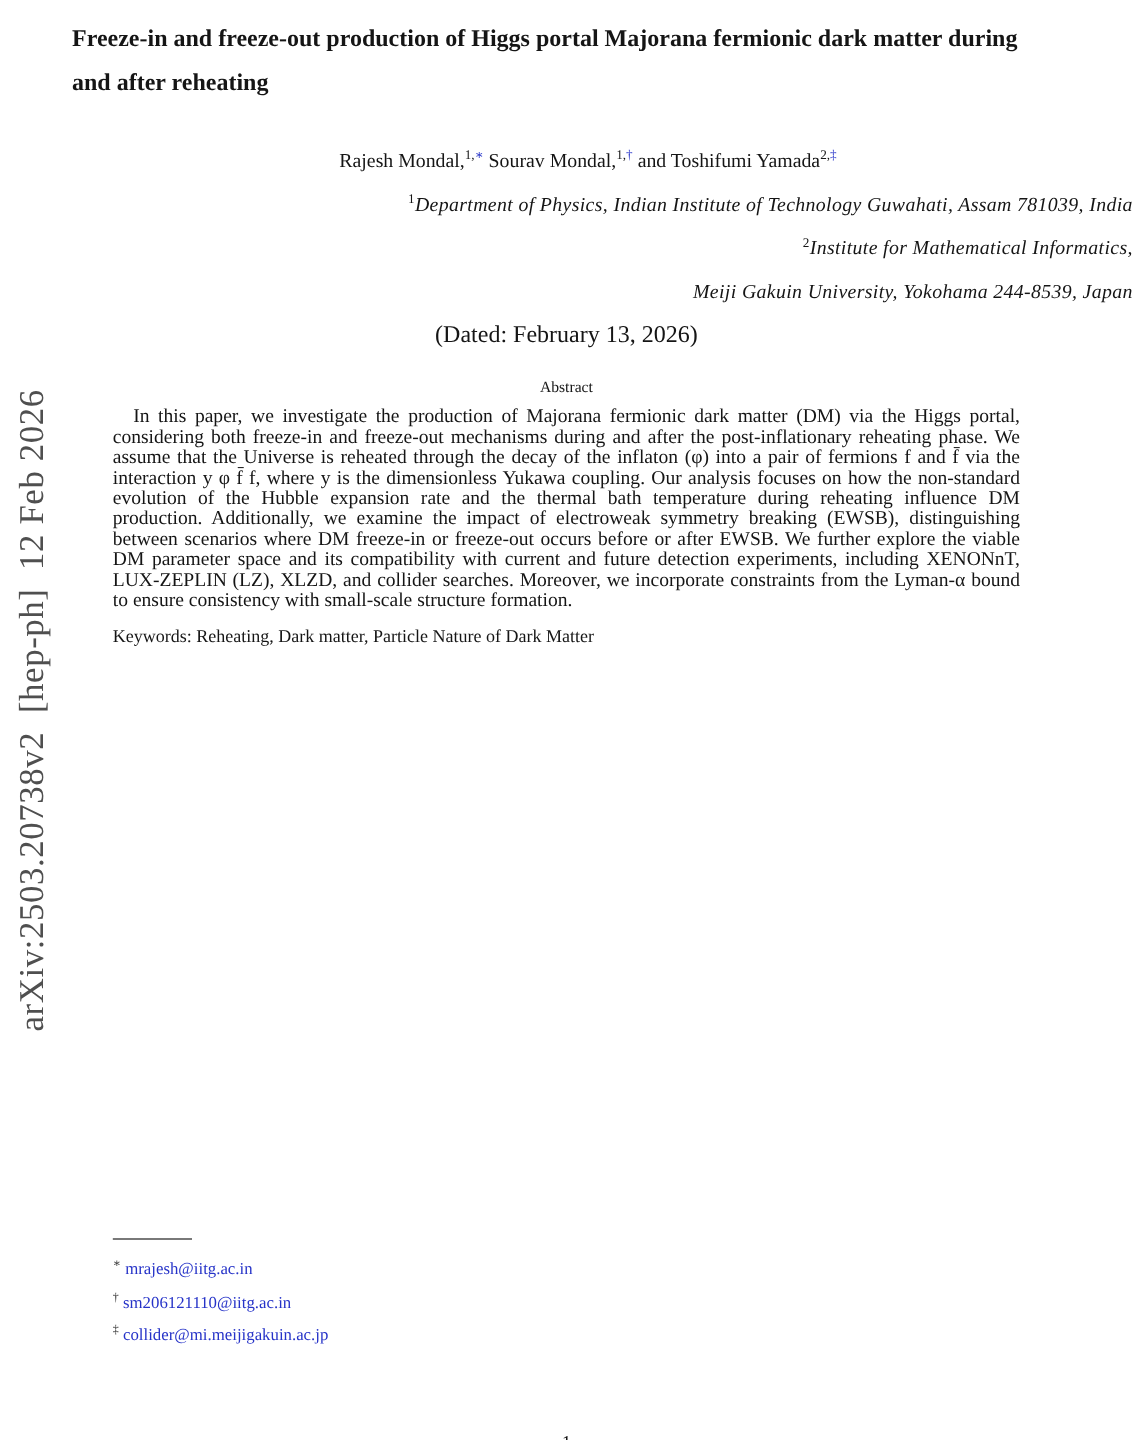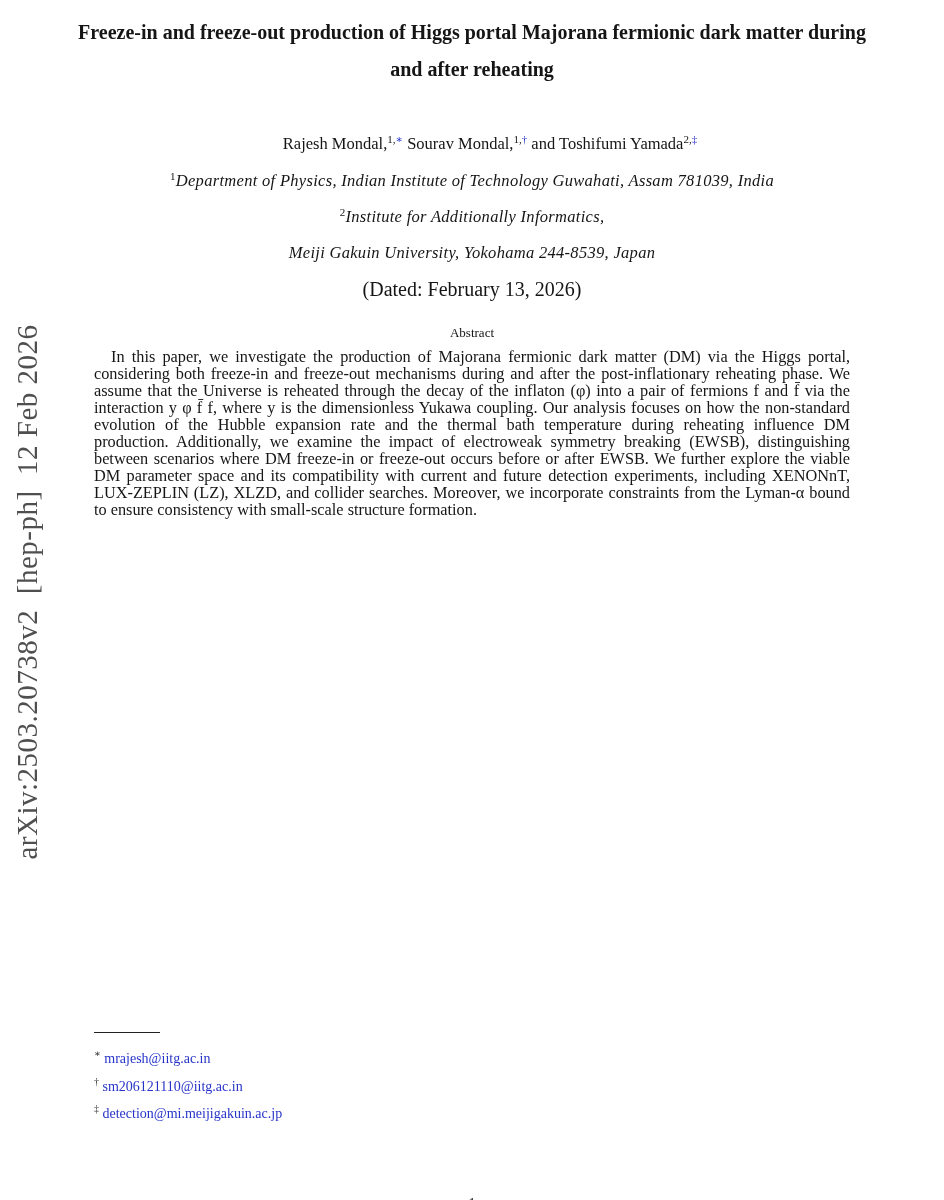--- a/index.html
+++ b/index.html
@@ -20,33 +20,33 @@
     position:absolute;left:27px;top:578px;
     transform:translate(-50%,-50%) rotate(-90deg);
     white-space:pre;
     font-size:29px;color:var(--arxiv);
     letter-spacing:0.5px;
   }
 
   
   .title{
     width:824px;margin:14px auto 0;
-    text-align:center;font-weight:bold;font-size:20px;line-height:37px;
+    text-align:left;font-weight:bold;font-size:20px;line-height:37px;
   }
 
   
   .authors{
-    margin-top:46px;text-align:center;font-size:16.5px;padding-left:36px;
+    margin-top:36px;text-align:center;font-size:16.5px;padding-left:36px;
   }
   .authors sup{font-size:11px;line-height:0;}
   .mark{color:var(--link);}
 
   
   .affils{margin-top:9px;text-align:center;font-size:16.5px;line-height:36px;}
-  .affils .aff-line{font-style:italic;letter-spacing:0.3px;}
+  .affils .aff-line{font-style:italic;letter-spacing:0.3px;text-align:right;}
   .affils sup{font-size:11px;line-height:0;font-style:normal;}
   .dated{font-style:normal;font-size:20px;}
 
   
   .abstract-heading{margin-top:18px;text-align:center;font-size:13px;}
   .abstract-body{
     margin:7px 94px 0 94px;
     font-size:16.3px;line-height:17px;
     text-align:justify;text-indent:17px;
   }
@@ -78,41 +78,42 @@
 
   <div class="authors">
     <span>Rajesh Mondal,</span><sup><span>1,</span><span class="mark">∗</span></sup>
     <span>Sourav Mondal,</span><sup><span>1,</span><span class="mark">†</span></sup>
     <span> and </span>
     <span>Toshifumi Yamada</span><sup><span>2,</span><span class="mark">‡</span></sup>
   </div>
 
   <div class="affils">
     <div class="aff-line"><sup>1</sup><span>Department of Physics, Indian Institute of Technology Guwahati, Assam 781039, India</span></div>
-    <div class="aff-line"><sup>2</sup><span>Institute for Additionally Informatics,</span></div>
+    <div class="aff-line"><sup>2</sup><span>Institute for Mathematical Informatics,</span></div>
     <div class="aff-line">Meiji Gakuin University, Yokohama 244-8539, Japan</div>
     <div class="dated">(Dated: February 13, 2026)</div>
   </div>
 
   <div class="abstract-heading">Abstract</div>
 
   <div class="abstract-body">In this paper, we investigate the production of Majorana fermionic dark matter (DM) via the Higgs portal, considering both freeze-in and freeze-out mechanisms during and after the post-inflationary reheating phase. We assume that the Universe is reheated through the decay of the inflaton (φ) into a pair of fermions f and f̄ via the interaction y φ f̄ f, where y is the dimensionless Yukawa coupling. Our analysis focuses on how the non-standard evolution of the Hubble expansion rate and the thermal bath temperature during reheating influence DM production. Additionally, we examine the impact of electroweak symmetry breaking (EWSB), distinguishing between scenarios where DM freeze-in or freeze-out occurs before or after EWSB. We further explore the viable DM parameter space and its compatibility with current and future detection experiments, including XENONnT, LUX-ZEPLIN (LZ), XLZD, and collider searches. Moreover, we incorporate constraints from the Lyman-α bound to ensure consistency with small-scale structure formation.</div>
 
+  <div class="keywords">Keywords: Reheating, Dark matter, Particle Nature of Dark Matter</div>
 
   <div class="footnote-area">
     <div class="footnote-rule"></div>
     <div class="footnote-line">
       <sup>∗</sup>
       <a class="email">mrajesh@iitg.ac.in</a>
     </div>
     <div class="footnote-line">
       <sup>†</sup>
       <a class="email">sm206121110@iitg.ac.in</a>
     </div>
     <div class="footnote-line">
       <sup>‡</sup>
-      <a class="email">detection@mi.meijigakuin.ac.jp</a>
+      <a class="email">collider@mi.meijigakuin.ac.jp</a>
     </div>
   </div>
 
   <div class="page-number">1</div>
 
 </div>
 
 </body></html>

